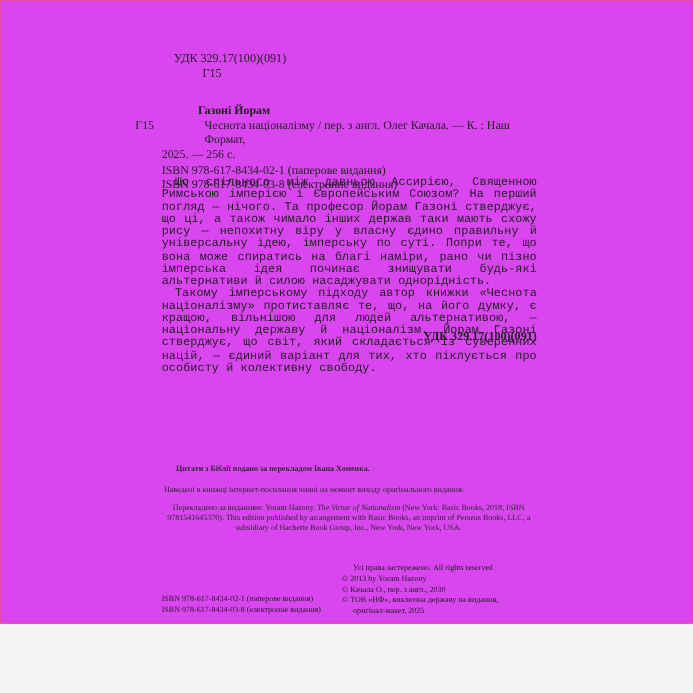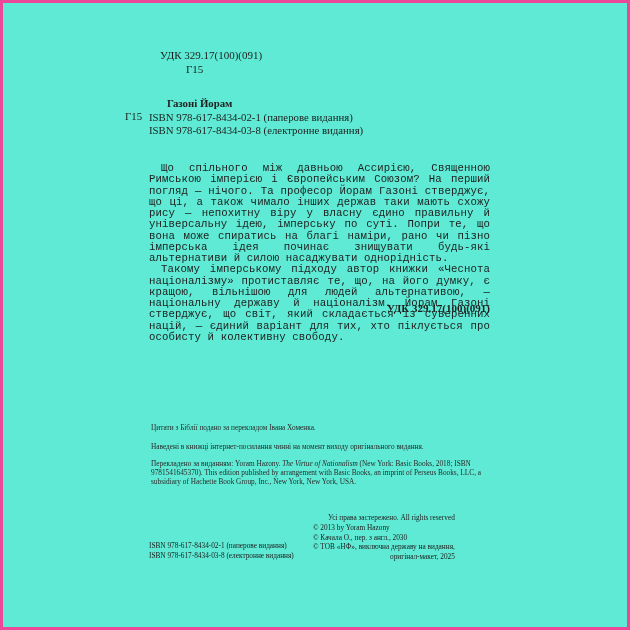--- a/index.html
+++ b/index.html
@@ -5,34 +5,34 @@
   * { margin: 0; padding: 0; box-sizing: border-box; }
   html, body { width: 630px; height: 630px; }
   body {
     background: #f4f4f2;
     font-family: "Liberation Serif", "DejaVu Serif", serif;
     color: #1e1e1e;
     -webkit-font-smoothing: antialiased;
   }
   .page {
     position: relative;
-    width: 630px; height: 630px;
-    background: #5eead4;
-    border: 3px solid #ec4899;
+    width: 630px; height: 567px;
+    background: #d946ef;
+    border: 1px solid #ec4899;
     overflow: hidden;
   }
   .abs { position: absolute; }
 
   
   .top-udc { left: 157px; top: 46px; font-size: 11px; line-height: 13.5px; }
   .top-udc .code { margin-left: 26px; }
 
   
   .card { left: 146px; top: 94px; font-size: 10.8px; line-height: 13.2px; width: 350px; }
-  .card .author { font-weight: bold; margin-left: 18px; }
+  .card .author { font-weight: bold; margin-left: 33px; }
   .card .entry { position: relative; }
   .card .entry .hang-code { position: absolute; left: -24px; top: 0; }
   .card .entry .line1 { margin-left: 39px; }
   .card .isbn-block { margin-top: 1px; }
 
   
   .annotation {
     left: 146px; top: 160px; width: 341px;
     font-size: 10.7px; line-height: 11.25px;
     text-align: justify;
@@ -42,43 +42,45 @@
   .annotation p { text-indent: 12px; }
 
   
   .udc-ref {
     left: 146px; top: 299px; width: 341px;
     text-align: right; font-weight: bold; font-size: 11px;
   }
 
   
   .note { font-size: 7.3px; line-height: 8.8px; color: #2a2a2a; }
-  .note-bible { left: 148px; top: 421px; }
+  .note-bible { left: 159px; top: 421px; font-weight: bold; }
   .note-links { left: 148px; top: 440px; }
-  .note-translation { left: 148px; top: 457px; width: 336px; text-align: left; }
+  .note-translation { left: 148px; top: 457px; width: 336px; text-align: center; }
 
   
   .imprint-left { left: 146px; top: 538px; font-size: 7.3px; line-height: 10px; }
   .imprint-right { left: 310px; top: 510px; font-size: 7.3px; line-height: 9.8px; }
-  .imprint-right .indent { margin-left: 10px; text-align: right; }
+  .imprint-right .indent { margin-left: 10px; }
 </style>
 </head>
 <body>
 
 <div class="page">
 
   <div class="abs top-udc">
     <div>УДК 329.17(100)(091)</div>
     <div class="code">Г15</div>
   </div>
 
   <div class="abs card">
     <div class="author">Газоні Йорам</div>
     <div class="entry">
       <span class="hang-code">Г15</span>
+      <div class="line1">Чеснота націоналізму / пер. з англ. Олег Качала. — К. : Наш Формат,</div>
+      <div>2025. — 256 с.</div>
     </div>
     <div class="isbn-block">
       <div>ISBN 978-617-8434-02-1 (паперове видання)</div>
       <div>ISBN 978-617-8434-03-8 (електронне видання)</div>
     </div>
   </div>
 
   <div class="abs annotation">
     <p>Що спільного між давньою Ассирією, Священною Римською імперією і Європейським Союзом? На перший погляд — нічого. Та професор Йорам Газоні стверджує, що ці, а також чимало інших держав таки мають схожу рису — непохитну віру у власну єдино правильну й універсальну ідею, імперську по суті. Попри те, що вона може спиратись на благі наміри, рано чи пізно імперська ідея починає знищувати будь-які альтернативи й силою насаджувати однорідність.</p>
     <p>Такому імперському підходу автор книжки «Чеснота націоналізму» протиставляє те, що, на його думку, є кращою, вільнішою для людей альтернативою, — національну державу й націоналізм. Йорам Газоні стверджує, що світ, який складається із суверенних націй, — єдиний варіант для тих, хто піклується про особисту й колективну свободу.</p>

